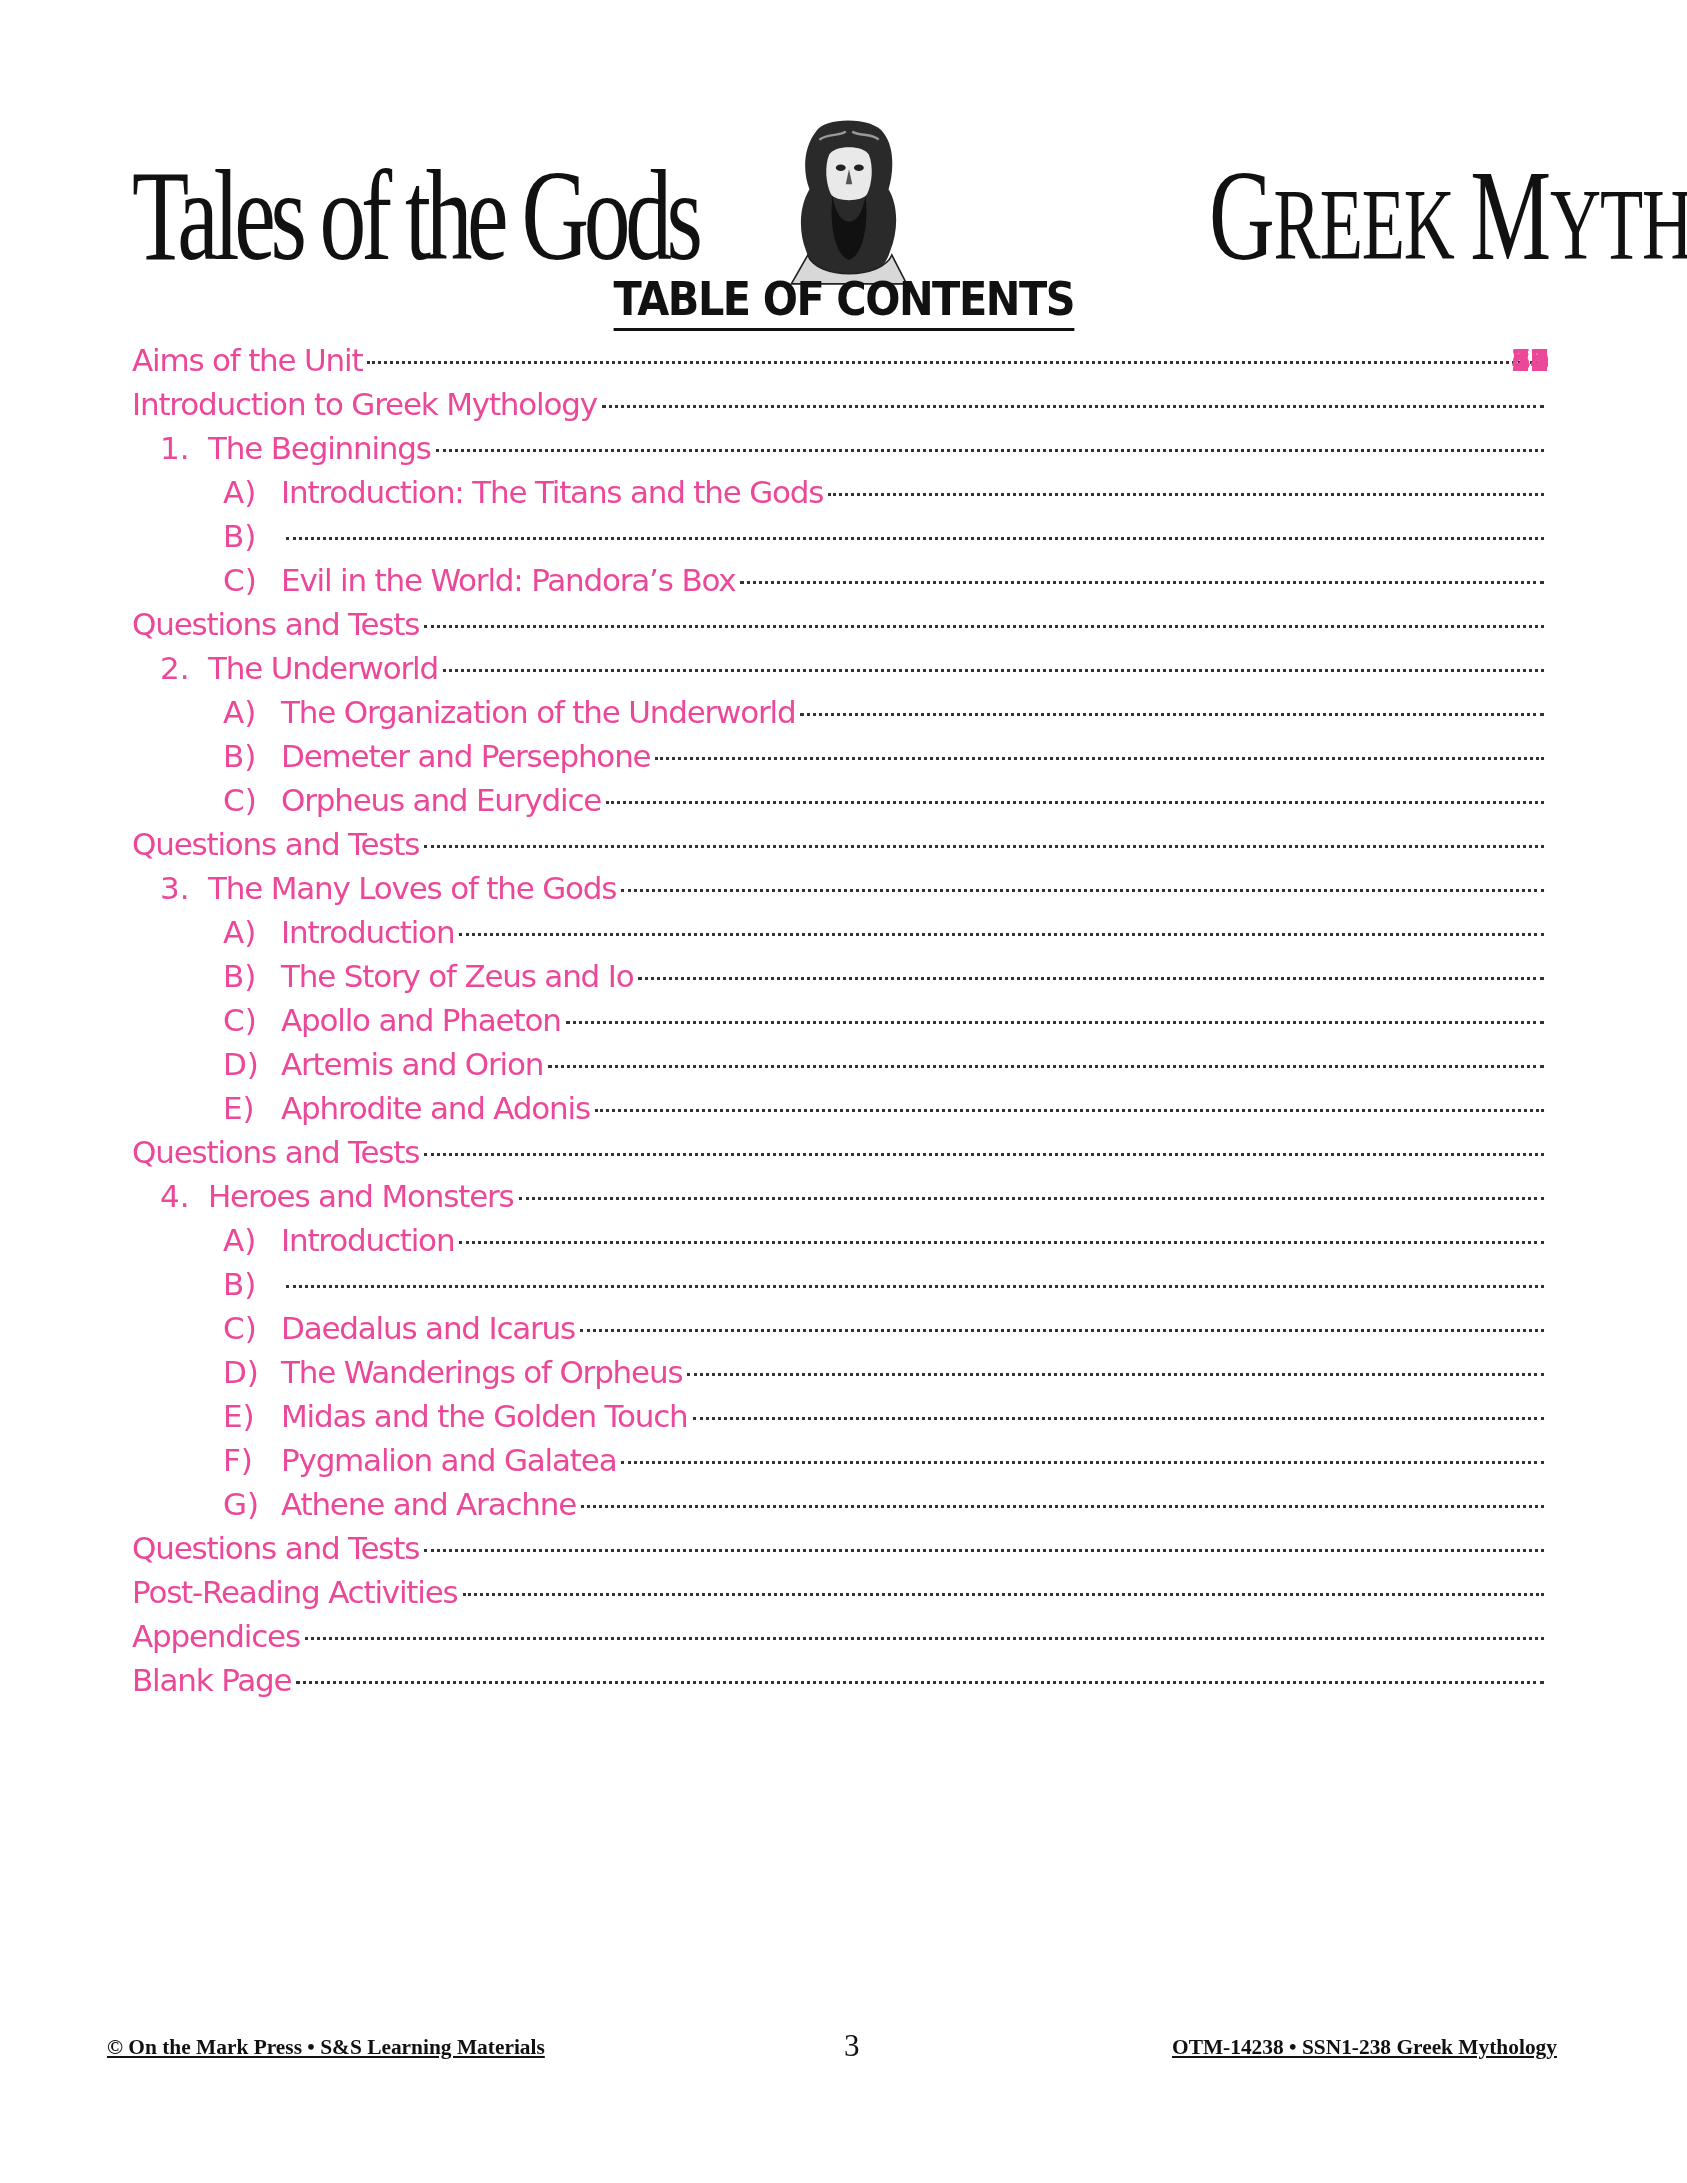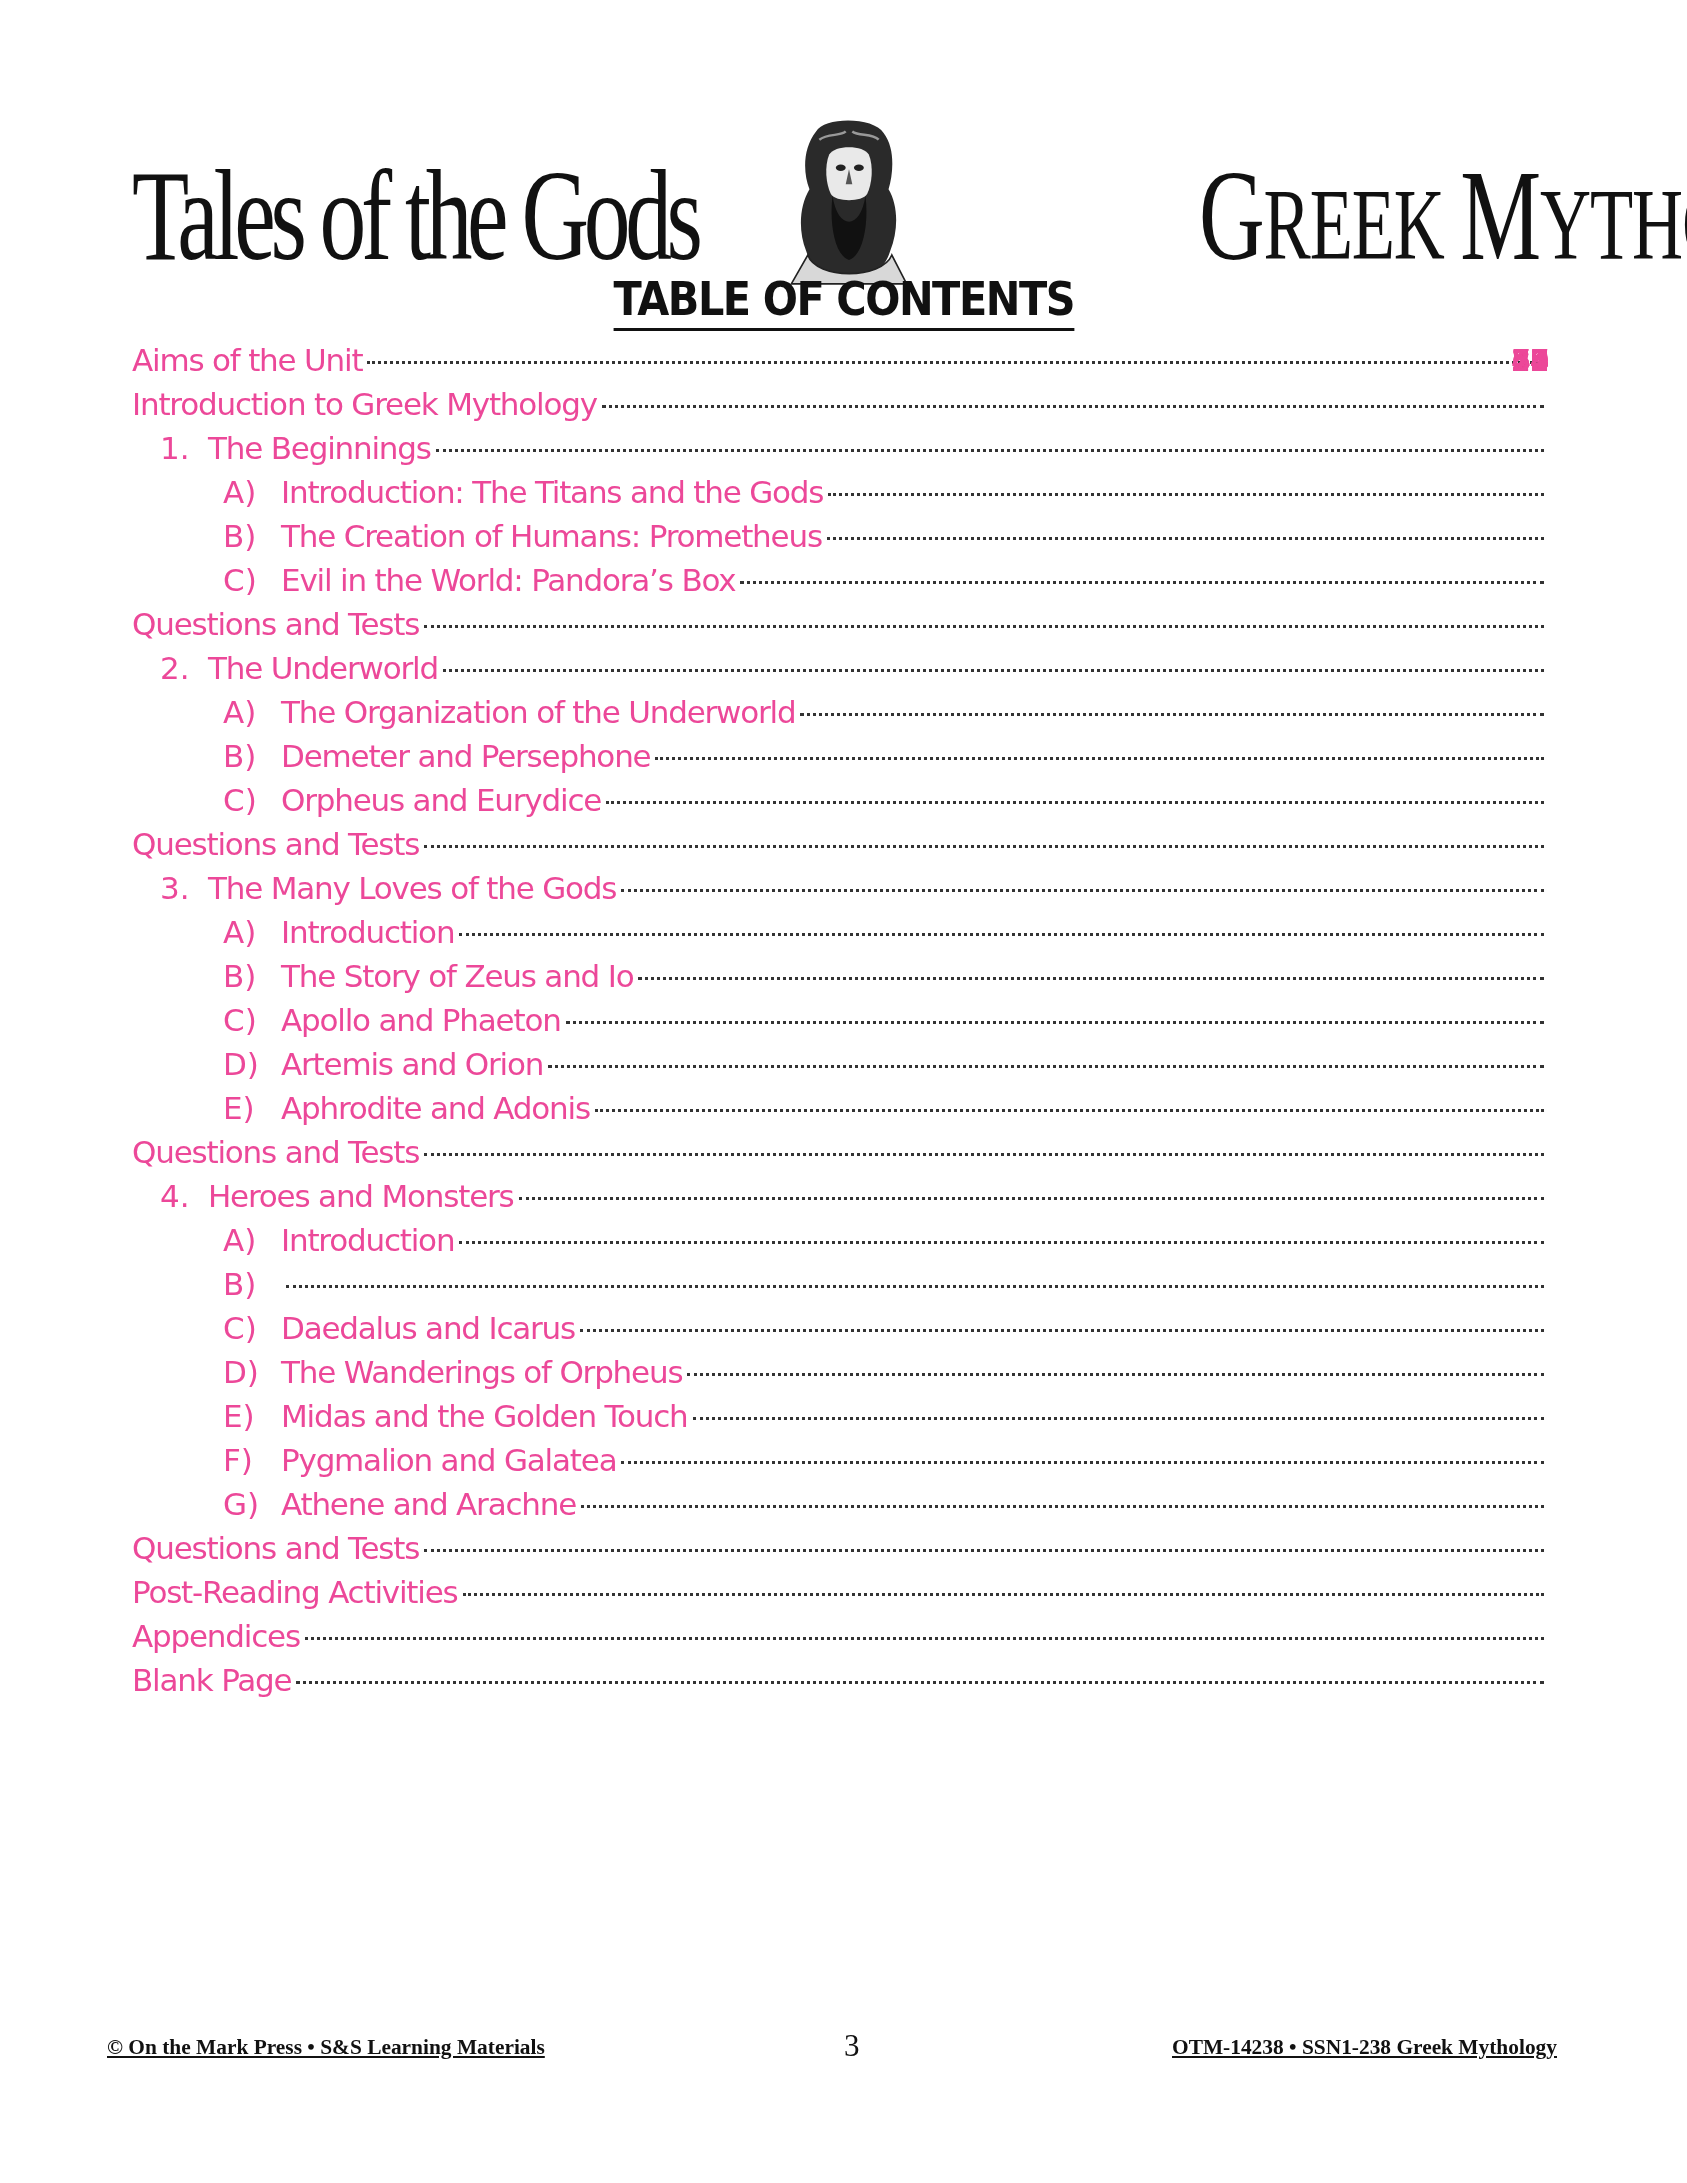--- a/index.html
+++ b/index.html
@@ -4,20 +4,21 @@
 <style>
   html, body { margin: 0; padding: 0; background: #ffffff; }
   body { width: 1687px; height: 2183px; position: relative; overflow: hidden; color: #111; }
   .page { position: absolute; inset: 0; }
 
   
   .title-band {
     position: absolute; left: 132px; top: 115px; width: 1450px; height: 165px;
     display: flex; align-items: flex-end; justify-content: space-between;
     font-family: "Liberation Serif", "DejaVu Serif", serif;
+    gap: 10px;
   }
   .title-left {
     font-size: 130px; line-height: 1; letter-spacing: -7.4px;
     transform: scaleX(0.72); transform-origin: left bottom; white-space: nowrap;
     width: 758px;
   }
   .title-right {
     font-size: 101px; line-height: 1; letter-spacing: -1.6px; white-space: nowrap;
     transform: scaleX(0.70); transform-origin: right bottom; font-variant: small-caps;
     width: 1030px; text-align: right;
@@ -114,21 +115,20 @@
         <span class="page">7</span>
       </div>
       <div class="row lvl2">
         <span class="marker">A)</span>
         <span class="label">Introduction:  The Titans and the Gods</span>
         <span class="leader"></span>
         <span class="page">8</span>
       </div>
       <div class="row lvl2">
         <span class="marker">B)</span>
-        <span class="label">The Creation of Humans:  Prometheus</span>
         <span class="leader"></span>
         <span class="page">12</span>
       </div>
       <div class="row lvl2">
         <span class="marker">C)</span>
         <span class="label">Evil in the World:  Pandora’s Box</span>
         <span class="leader"></span>
         <span class="page">20</span>
       </div>
       <div class="row lvl0">

